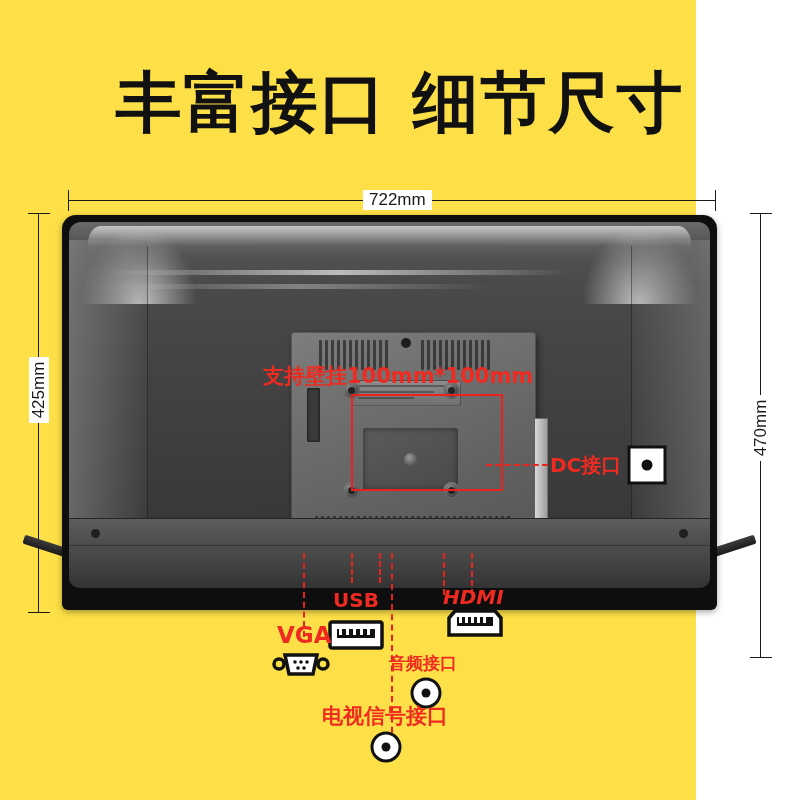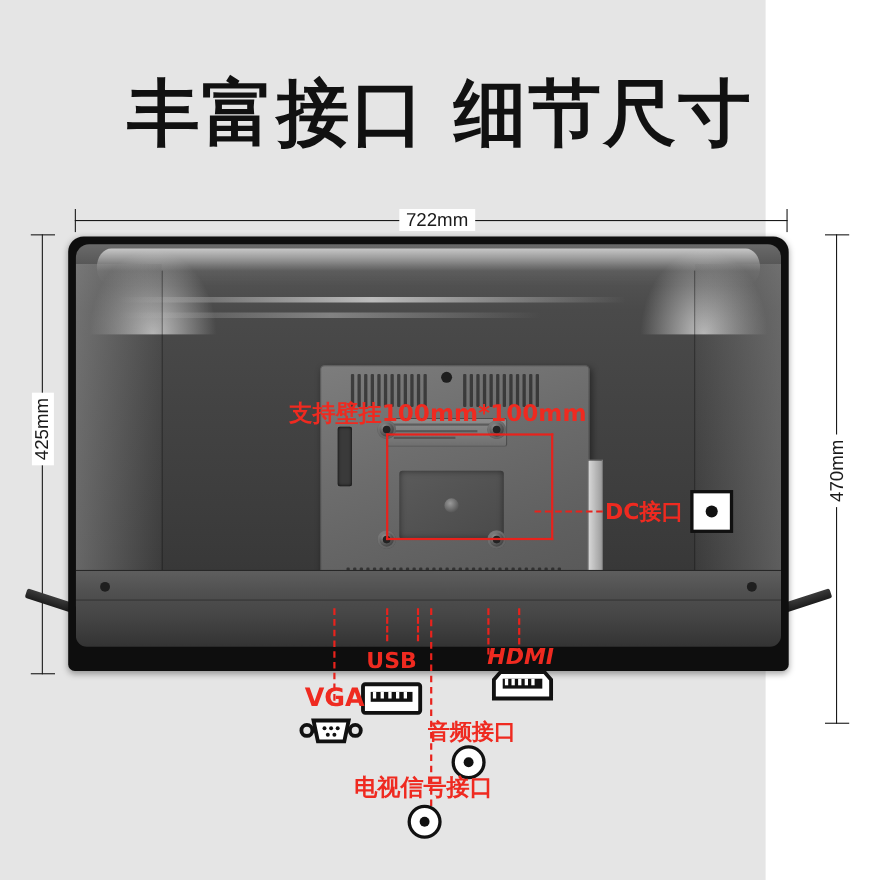--- a/index.html
+++ b/index.html
@@ -2,21 +2,21 @@
 <html><head>
 <meta charset="utf-8">
 <style>
   * { box-sizing: border-box; margin: 0; padding: 0; }
   html, body {
     width: 800px; height: 800px;
     background: #ffffff;
     font-family: "Liberation Sans", "DejaVu Sans", sans-serif;
     overflow: hidden;
   }
-  #page { position: relative; width: 696px; height: 800px; background: #e5e5e5; }
+  #page { position: relative; width: 696px; height: 800px; background: #fde047; }
 
   
   #title {
     position: absolute; top: 58px; left: 0; width: 800px;
     text-align: center;
     font-size: 66px;
     font-weight: 700;
     letter-spacing: 2px;
     color: #111;
     font-family: "DejaVu Sans", "Liberation Sans", sans-serif;
@@ -383,21 +383,21 @@
         <circle cx="23" cy="12" r="1.8" fill="#111"></circle>
         <circle cx="29" cy="12" r="1.8" fill="#111"></circle>
         <circle cx="35" cy="12" r="1.8" fill="#111"></circle>
         <circle cx="26" cy="18" r="1.8" fill="#111"></circle>
         <circle cx="32" cy="18" r="1.8" fill="#111"></circle>
       </svg>
     </div>
   </div>
 
   <div>
-    <div class="rtext" style="left:389px; top:652px; font-size:20px;">音频接口</div>
+    <div class="rtext" style="left:389px; top:652px; font-size:17px;">音频接口</div>
     <div class="icon-box" style="left:409px; top:676px;">
       <svg width="34" height="34" viewBox="0 0 34 34">
         <circle cx="17" cy="17" r="14" fill="#fff" stroke="#111" stroke-width="3"></circle>
         <circle cx="17" cy="17" r="4.5" fill="#111"></circle>
       </svg>
     </div>
   </div>
 
   <div>
     <div class="rtext" style="left:322px; top:702px; font-size:21px;">电视信号接口</div>

